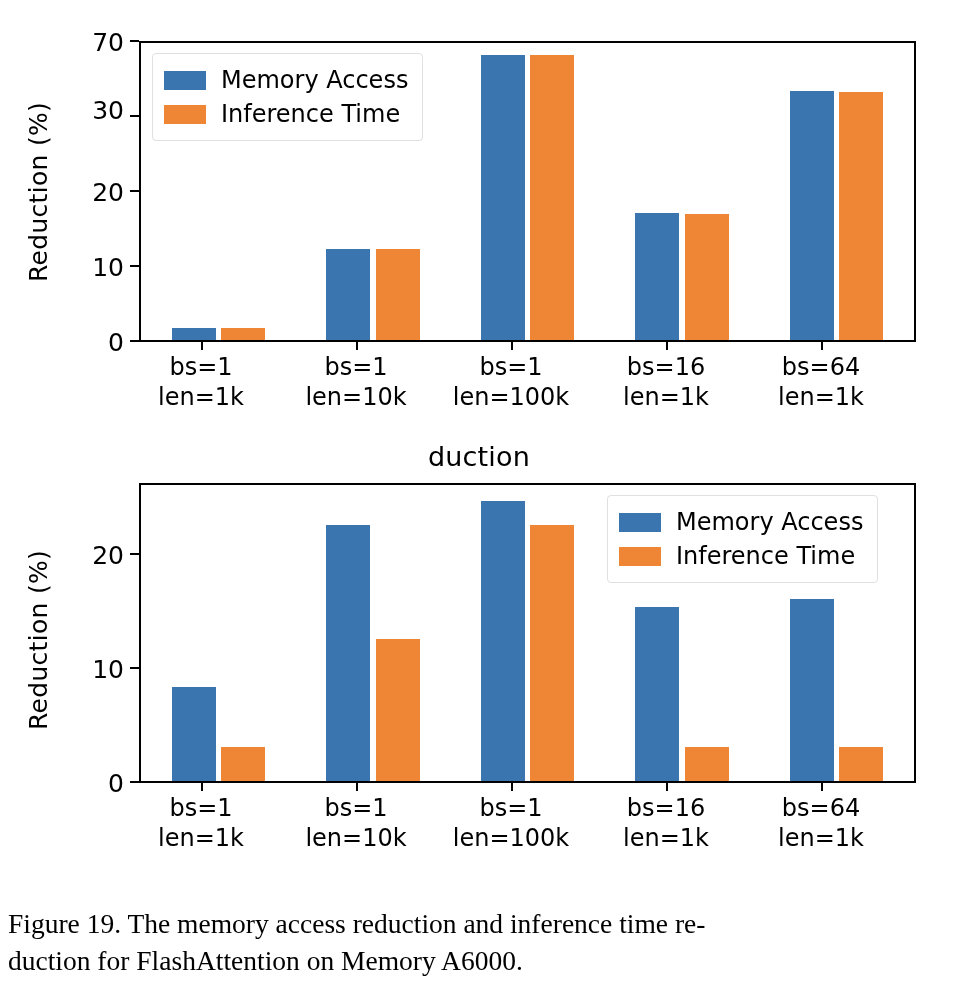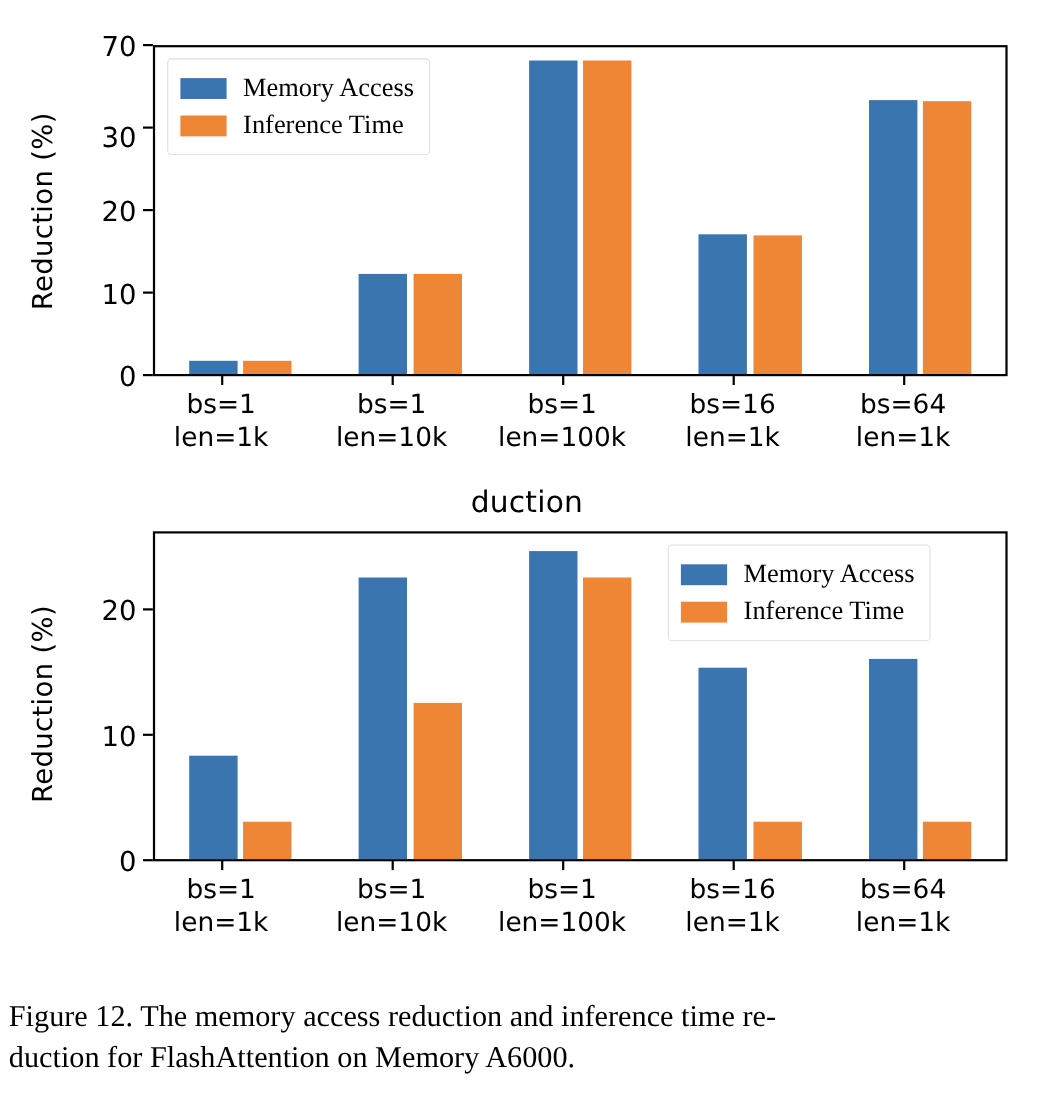--- a/index.html
+++ b/index.html
@@ -111,21 +111,20 @@
   .legend-swatch {
     width: 42px;
     height: 19px;
     margin-right: 15px;
     flex: none;
   }
   .legend-text {
     font-size: 24px;
     line-height: 26px;
     white-space: nowrap;
-    font-family: Liberation Serif, serif;
   }
 
   
   .caption {
     position: absolute;
     left: 8px;
     width: 944px;
     font-family: "Liberation Serif", serif;
     font-size: 27.5px;
     line-height: 37px;
@@ -138,21 +137,21 @@
 
 <div class="figure">
 
   <div class="panel" id="panel-decode" style="top:0;height:430px;">
 
     <div class="ylabel" style="left:24px;top:282px;">Reduction (%)</div>
 
     <div class="ytick-label" style="left:48px;top:330px;width:76px;">0</div>
     <div class="ytick-label" style="left:48px;top:255px;width:76px;">10</div>
     <div class="ytick-label" style="left:48px;top:180px;width:76px;">20</div>
-    <div class="ytick-label" style="left:48px;top:113px;width:76px;">30</div>
+    <div class="ytick-label" style="left:48px;top:98px;width:76px;">30</div>
     <div class="ytick-label" style="left:48px;top:30px;width:76px;">70</div>
 
     <div class="ytick-mark" style="left:130px;top:340px;"></div>
     <div class="ytick-mark" style="left:130px;top:265px;"></div>
     <div class="ytick-mark" style="left:130px;top:190px;"></div>
     <div class="ytick-mark" style="left:130px;top:115px;"></div>
     <div class="ytick-mark" style="left:130px;top:40px;"></div>
 
     <div class="plot-area" id="plot-decode" style="left:139px;top:41px;width:777px;height:301px;">
         <div class="bar" title="Memory Access: 1.6%" style="left: 30.5335px; width: 44.061px; height: 11.88px; background: rgb(59, 117, 175);"></div>
@@ -265,17 +264,17 @@
         <span class="legend-text">Memory Access</span>
       </div>
       <div class="legend-row">
         <span class="legend-swatch" style="background: rgb(239, 134, 54);"></span>
         <span class="legend-text">Inference Time</span>
       </div>
     </div>
   </div>
 
   <div class="caption" style="top:905px;">
-    <div>Figure 12.  The memory access reduction and inference time re-</div>
+    <div>Figure 19.  The memory access reduction and inference time re-</div>
     <div>duction for FlashAttention on Memory A6000.</div>
   </div>
 
 </div>
 
 </body></html>

